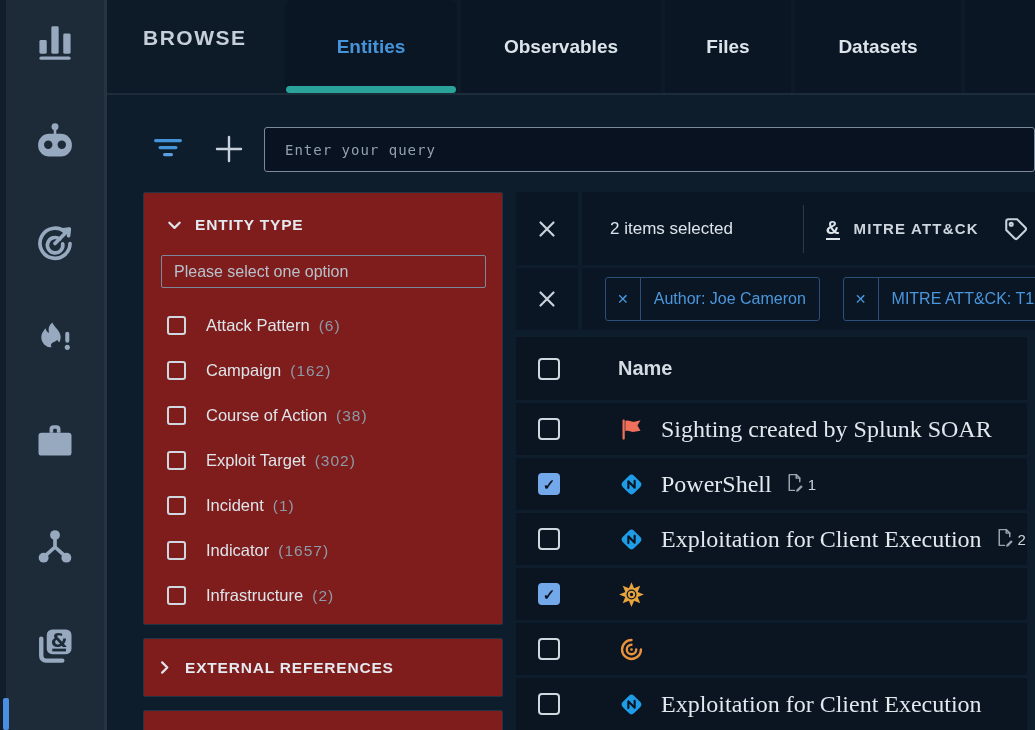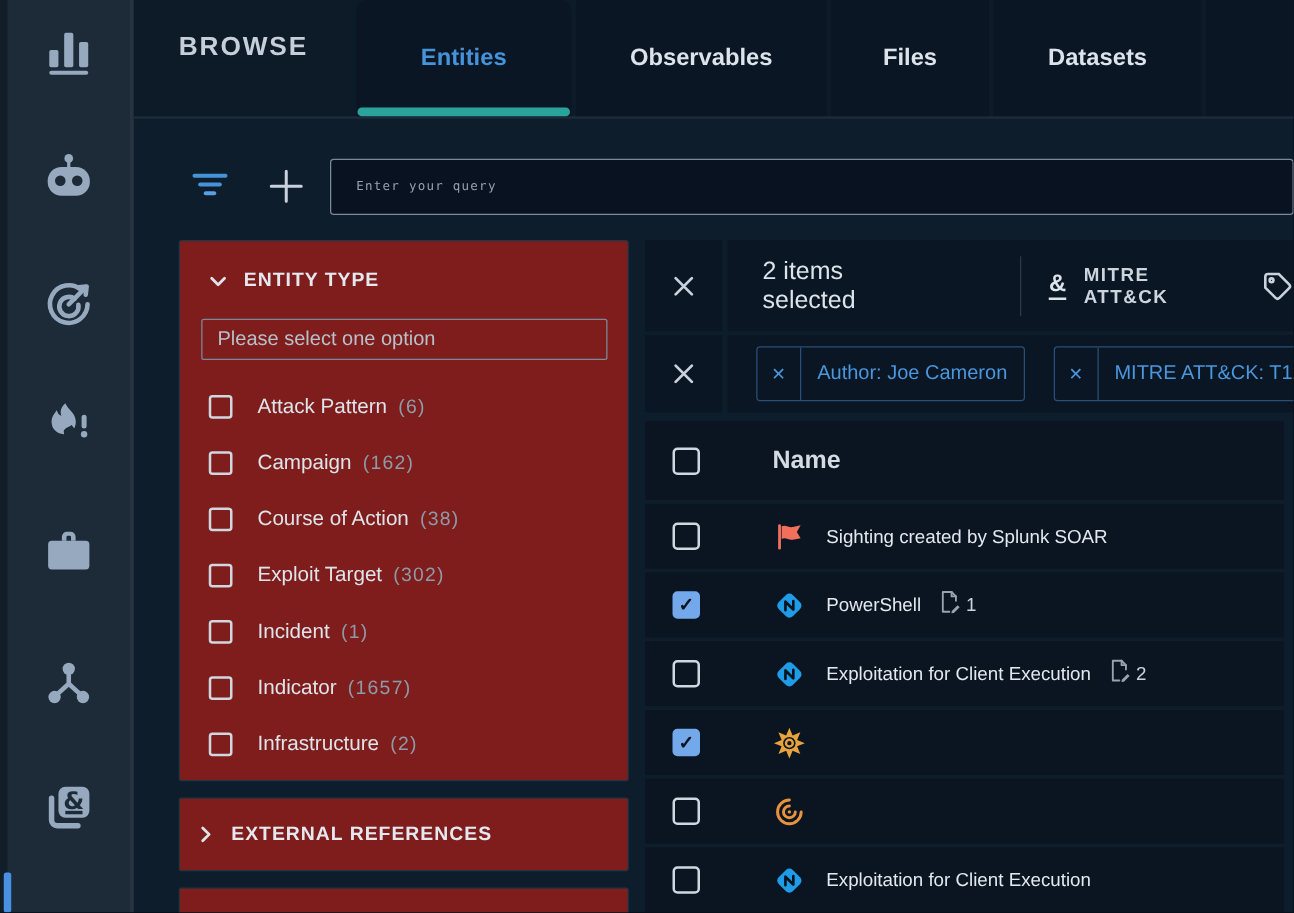--- a/index.html
+++ b/index.html
@@ -33,21 +33,21 @@
                        background:#2aa39b;border-radius:4px;}
   .tab-observables{left:354px;width:200px;}
   .tab-files{left:558px;width:126px;}
   .tab-datasets{left:688px;width:166px;}
   .tab-rest{position:absolute;left:858px;top:0;width:70px;height:93px;background:#0a1624;}
   
   .filter-btn{position:absolute;left:150px;top:133px;width:36px;height:32px;cursor:pointer;}
   .plus-btn{position:absolute;left:210px;top:131px;width:38px;height:36px;cursor:pointer;}
   .query-input{position:absolute;left:264px;top:127px;width:771px;height:45px;box-sizing:border-box;
                background:#081220;border:1px solid #7b8a9b;border-radius:3px;color:#93a1af;
-               font-family:"DejaVu Sans Mono",monospace;font-size:10px;padding:0 0 0 20px;
+               font-family:"DejaVu Sans Mono",monospace;font-size:14px;padding:0 0 0 20px;
                display:flex;align-items:center;letter-spacing:1px;}
   
   .panel{position:absolute;left:143px;width:360px;background:#7f1d1d;border:1px solid #243443;
          border-radius:2px;box-sizing:border-box;text-align:center;}
   .panel-entity{top:192px;height:433px;}
   .panel-extref{top:638px;height:59px;}
   .panel-peek{top:710px;height:40px;}
   .panel-heading{display:flex;align-items:center;font-size:15.5px;font-weight:bold;
                  letter-spacing:.8px;color:#e3e9ef;cursor:pointer;}
   .panel-entity .panel-heading{padding:23px 0 0 23px;}
@@ -66,21 +66,21 @@
   .cb-lg{width:22px;height:22px;border-radius:4px;}
   .cb.checked{background:#73a9ea;border-color:#73a9ea;}
   .cb.checked::after{content:"\2713";color:#0a1521;font-size:15px;font-weight:bold;line-height:1;}
   
   .xcell{position:absolute;left:516px;width:62px;background:#0a1623;display:flex;align-items:center;
          justify-content:center;cursor:pointer;}
   .xcell-1{top:192px;height:73px;}
   .xcell-2{top:268px;height:62px;}
   .sel-bar{position:absolute;left:582px;top:192px;width:453px;height:73px;background:#0a1623;
            display:flex;align-items:center;}
-  .sel-text{font-size:20px;color:#dce3ea;margin-left:28px;}
+  .sel-text{font-size:17px;color:#dce3ea;margin-left:28px;}
   .sel-divider{width:1px;height:48px;background:#2b3a48;margin-left:70px;}
   .amp{font-size:19px;font-weight:bold;color:#dce3ea;border-bottom:2px solid #dce3ea;
        padding-bottom:1px;margin-left:22px;line-height:1;}
   .mitre-label{font-size:15px;font-weight:bold;letter-spacing:1.2px;color:#ccd4dd;margin-left:14px;}
   .tag-btn{margin-left:24px;width:26px;height:26px;flex:0 0 auto;cursor:pointer;}
   .chips-bar{position:absolute;left:582px;top:268px;width:453px;height:62px;background:#0a1623;
              display:flex;align-items:center;overflow:hidden;}
   .chip{display:flex;align-items:center;height:42px;border:1px solid #2b4f78;border-radius:3px;
         margin-left:23px;flex:0 0 auto;cursor:pointer;}
   .chip .chip-x{color:#4a97dd;font-size:14px;padding:0 11px;}
@@ -90,21 +90,21 @@
   .thead{position:absolute;left:516px;top:337px;width:511px;height:63px;background:#0a1521;
          display:flex;align-items:center;}
   .thead .cb{margin-left:22px;}
   .thead-name{font-size:20px;font-weight:bold;color:#d4dbe3;margin-left:58px;}
   .table-rows{position:absolute;left:516px;top:403px;width:511px;}
   .trow{height:52px;background:#0a1521;margin-bottom:3px;display:flex;align-items:center;
         overflow:hidden;cursor:pointer;}
   .trow .cb{margin-left:22px;}
   .row-icon{width:27px;height:27px;margin-left:58px;flex:0 0 auto;display:flex;}
   .row-icon svg{width:27px;height:27px;}
-  .row-name{font-size:15px;color:#e2e8ee;margin-left:16px;white-space:nowrap;}
+  .row-name{font-size:24px;color:#e2e8ee;margin-left:16px;white-space:nowrap;font-family:Liberation Serif, serif;}
   .ref-badge{display:flex;align-items:center;margin-left:12px;flex:0 0 auto;}
   .ref-badge svg{width:21px;height:21px;}
   .ref-count{font-size:15px;color:#cbd3db;margin-left:3px;}
 </style>
 </head>
 <body>
 
 <div id="app">
 
   <nav class="sidebar" id="sidebar-host">

